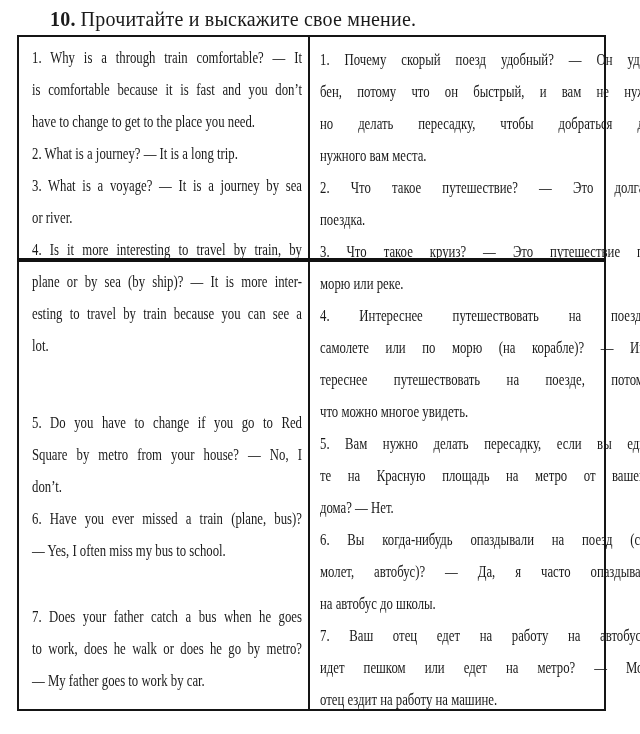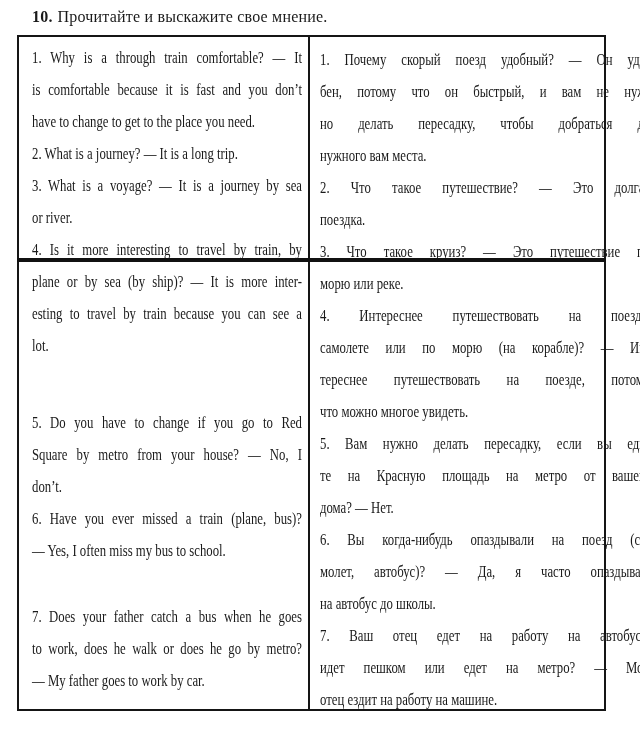--- a/index.html
+++ b/index.html
@@ -6,22 +6,22 @@
   body {
     width: 640px; height: 734px;
     background: #ffffff;
     overflow: hidden;
     font-family: "Liberation Serif", "DejaVu Serif", serif;
     color: #1a1a1a;
   }
   .page { position: relative; width: 640px; height: 734px; background: #fff; }
 
   .heading {
-    position: absolute; left: 32px; top: 8px;
-    font-size: 16px; letter-spacing: 0.2px;
+    position: absolute; left: 50px; top: 8px;
+    font-size: 20px; letter-spacing: 0.2px;
     white-space: nowrap;
   }
   .heading .num { font-weight: bold; margin-right: 5px; }
 
   .qa-table {
     position: absolute; left: 17px; top: 35px;
     width: 589px; height: 676px;
     border: 2px solid #151515;
     box-sizing: border-box;
     display: flex;

